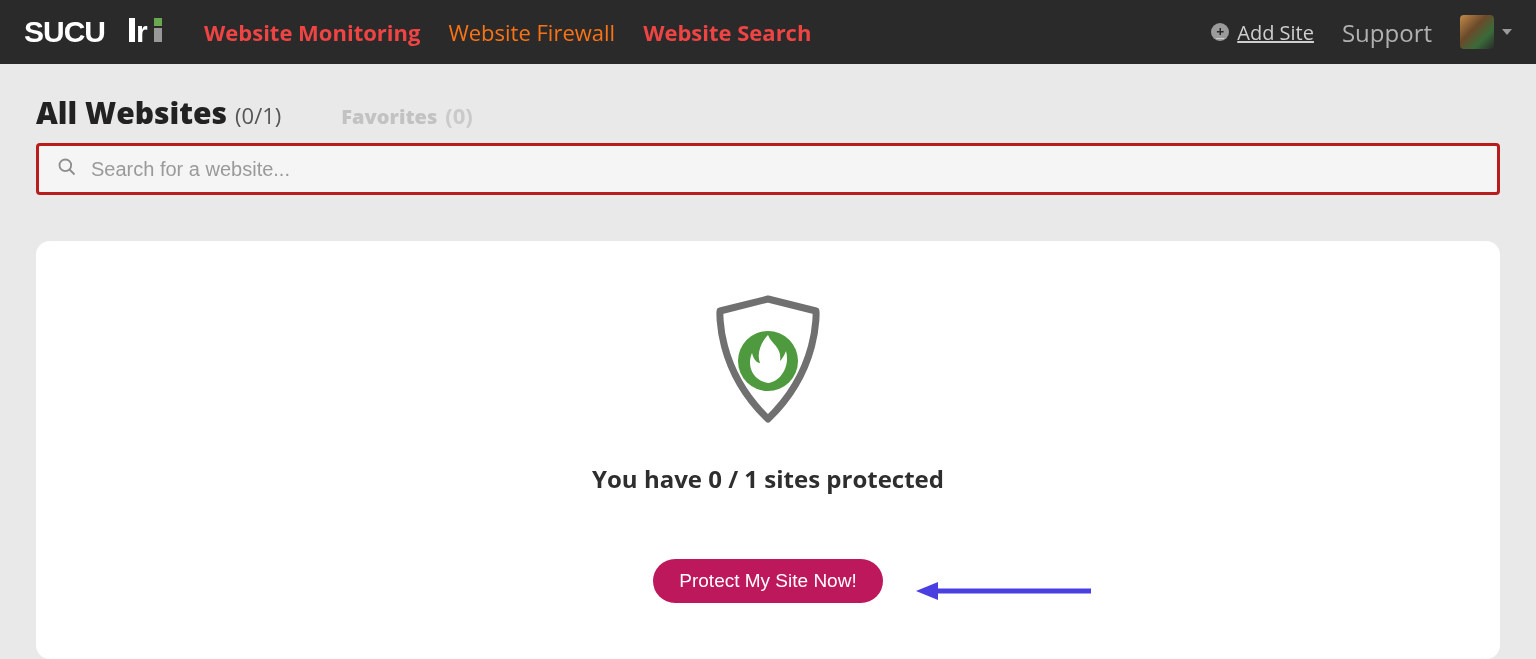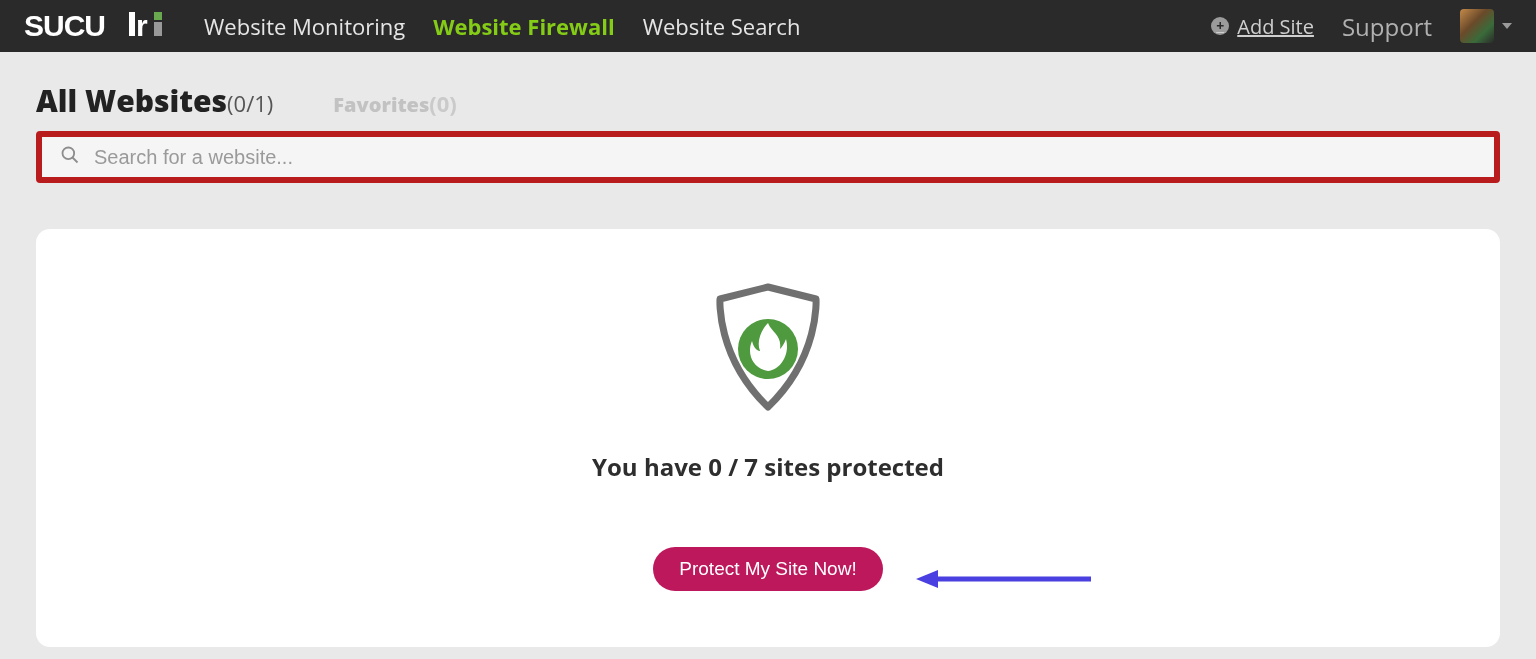--- a/index.html
+++ b/index.html
@@ -5,39 +5,39 @@
   * { box-sizing: border-box; margin: 0; padding: 0; }
   body {
     font-family: "Open Sans", "Segoe UI", Arial, sans-serif;
     background: #e9e9e9;
     color: #333;
     width: 1536px;
   }
   
   .topnav {
     background: #2a2a2a;
-    height: 52px;
+    height: 64px;
     display: flex;
     align-items: center;
     padding: 0 24px;
   }
   .logo {
     display: flex;
     align-items: center;
     margin-right: 30px;
   }
   .logo svg { display: block; }
   .navlinks { display: flex; align-items: center; gap: 28px; }
   .navlink {
-    color: #e5e5e5;
+    color: #ef4444;
     font-size: 22px;
-    font-weight: 400;
+    font-weight: 700;
     cursor: pointer;
   }
-  .navlink.active { color: #84cc16; font-weight: 700; }
+  .navlink.active { color: #f97316; font-weight: 400; }
   .topnav-right {
     margin-left: auto;
     display: flex;
     align-items: center;
     gap: 28px;
   }
   .add-site {
     display: flex; align-items: center; gap: 8px;
     color: #cfcfcf; font-size: 20px; text-decoration: underline;
     cursor: pointer;
@@ -55,29 +55,29 @@
     background: linear-gradient(135deg,#c48a4a 0%, #6b4a2a 40%, #3a6b3a 70%, #2a2a2a 100%);
   }
   .caret-down {
     width:0; height:0; border-left:5px solid transparent;
     border-right:5px solid transparent; border-top:6px solid #9a9a9a;
   }
 
   
   .container { padding: 28px 36px; }
   .tabs { display: flex; align-items:baseline; gap: 60px; margin-bottom: 10px; }
-  .tab { display:flex; align-items:baseline; gap:0; cursor:pointer; }
+  .tab { display:flex; align-items:baseline; gap:8px; cursor:pointer; }
   .tab-label-active { font-size: 30px; font-weight: 800; color: #222; }
   .tab-count-active { font-size: 22px; font-weight: 400; color: #555; }
   .tab-label-inactive { font-size: 20px; font-weight: 800; color: #c2c2c2; }
   .tab-count-inactive { font-size: 22px; font-weight: 700; color: #cacaca; }
 
   .searchbar {
     background: #f5f5f5;
-    border: 6px solid #b91c1c;
+    border: 3px solid #b91c1c;
     border-radius: 4px;
     height: 52px;
     display:flex; align-items:center;
     padding: 0 18px; gap: 14px;
   }
   .search-icon { color:#8d8d8d; }
   .searchbar input {
     border:none; outline:none; background:transparent;
     font-size: 20px; color:#444; width:100%;
   }
@@ -163,21 +163,21 @@
   </div>
 
   <div class="card">
     <div class="shield-wrap">
       <svg width="140" height="140" viewBox="0 0 140 140">
         <path d="M70 8 L118 20 C118 20 122 78 70 128 C18 78 22 20 22 20 Z" fill="none" stroke="#707070" stroke-width="7" stroke-linejoin="round"></path>
         <circle cx="70" cy="70" r="30" fill="#4f9a3f"></circle>
         <path d="M70 44 C74 54 84 56 82 70 C86 66 88 60 88 60 C92 74 84 90 70 92 C56 90 48 76 54 62 C56 70 60 72 62 72 C58 62 64 50 70 44 Z" fill="#ffffff"></path>
       </svg>
     </div>
-    <div class="status-line">You have 0 / 7 sites protected</div>
+    <div class="status-line">You have 0 / 1 sites protected</div>
     <button class="protect-btn">Protect My Site Now!</button>
 
     <div class="arrow-annot">
       <svg width="180" height="30" viewBox="0 0 180 30">
         <line x1="175" y1="15" x2="18" y2="15" stroke="#4a3fe0" stroke-width="5"></line>
         <polygon points="0,15 22,6 22,24" fill="#4a3fe0"></polygon>
       </svg>
     </div>
   </div>
 </div>

